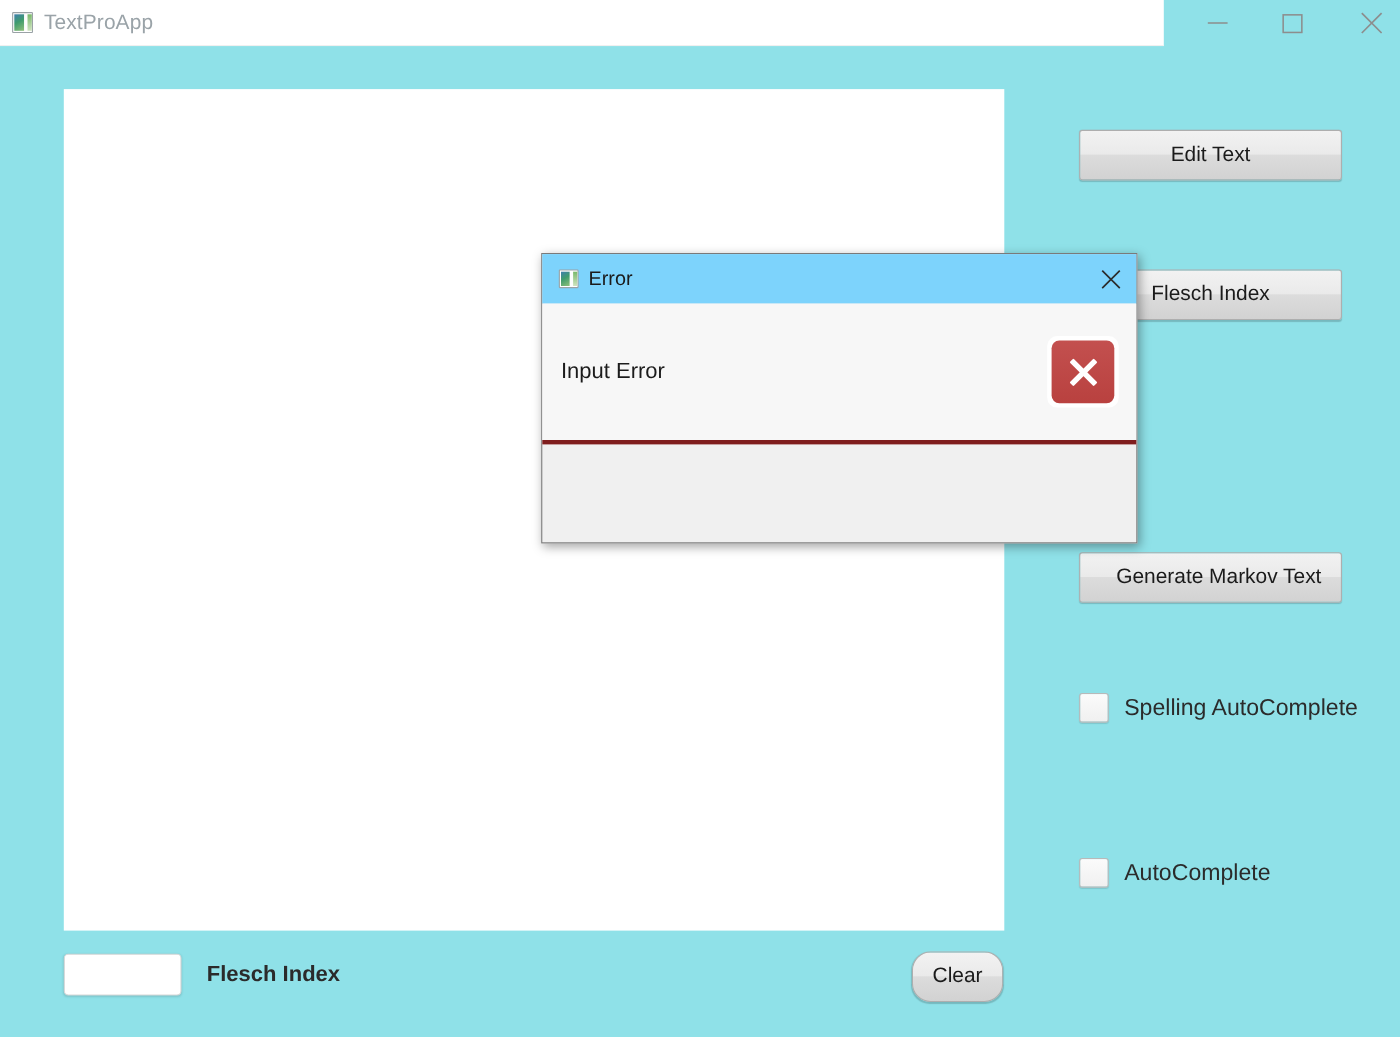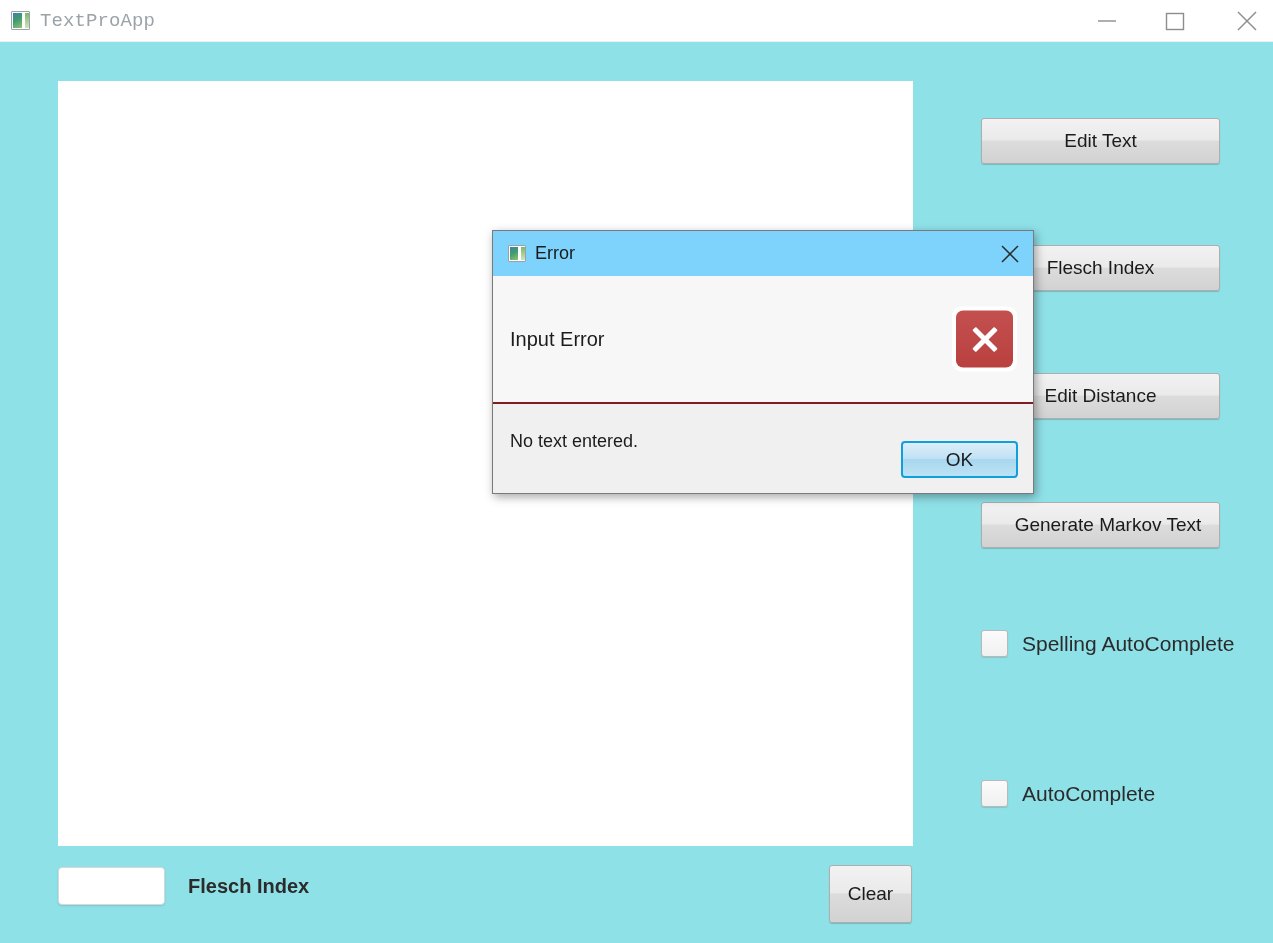--- a/index.html
+++ b/index.html
@@ -7,24 +7,23 @@
     margin: 0; padding: 0;
     width: 1273px; height: 943px;
     overflow: hidden;
     font-family: "Liberation Sans", sans-serif;
   }
   body { background: #8fe1e8; }
 
   
   #titlebar {
     position: absolute; left: 0; top: 0;
-    width: 1273px; height: 42px;
+    width: 1058px; height: 42px;
     background: #ffffff;
     border-bottom: 1px solid #efefef;
-    font-family: Liberation Mono, monospace;
   }
   #app-icon {
     position: absolute; left: 11px; top: 11px;
     width: 19px; height: 19px;
     background: #ffffff;
     border: 1px solid #9aa2a6;
     border-radius: 1px;
     overflow: hidden;
   }
   #app-icon .ico-left {
@@ -90,21 +89,21 @@
     font-family: "Liberation Sans", sans-serif;
     display: flex; align-items: center; justify-content: center;
     cursor: default;
     white-space: nowrap;
   }
 
   #btn-load      { left: 981px; top: 76px;  width: 239px; height: 46px; }
   #btn-flesch    { left: 981px; top: 203px; width: 239px; height: 46px; }
   #btn-edit      { left: 981px; top: 331px; width: 239px; height: 46px; }
   #btn-markov    { left: 981px; top: 460px; width: 239px; height: 46px; padding-left: 15px; }
-  #btn-clear     { left: 829px; top: 823px; width: 83px;  height: 58px; font-size: 19px; }
+  #btn-clear     { left: 829px; top: 823px; width: 83px;  height: 46px; font-size: 19px; border-radius: 17px; }
 
   
   .cbrow {
     position: absolute;
     display: flex; align-items: center;
     cursor: default;
   }
   #cb-spelling { left: 981px; top: 588px; }
   #cb-autocomplete { left: 981px; top: 738px; }
   .cbbox {
@@ -187,21 +186,21 @@
   #dlg-close {
     position: absolute; right: 0; top: 0; width: 46px; height: 45px;
     cursor: default;
   }
   #dlg-close svg { position: absolute; left: 50%; top: 50%; transform: translate(-50%,-50%); }
 
   #dlg-upper {
     position: absolute; left: 0; top: 45px;
     width: 100%; height: 128px;
     background: #f7f7f7;
-    border-bottom: 2px solid #7f1d1d;
+    border-bottom: 4px solid #7f1d1d;
   }
   #dlg-heading {
     position: absolute; left: 17px; top: 50%;
     transform: translateY(-50%);
     font-size: 20px; color: #1c1c1c;
     white-space: nowrap;
   }
   #err-icon {
     position: absolute; right: 16px; top: 50%;
     transform: translateY(-50%);
@@ -281,23 +280,20 @@
 
 <div id="content">
 
   <textarea id="text-area" placeholder="" style=""></textarea>
 
   <div class="wbutton" id="btn-load">
     <span>Edit Text</span>
   </div>
   <div class="wbutton" id="btn-flesch">
     <span>Flesch Index</span>
-  </div>
-  <div class="wbutton" id="btn-edit">
-    <span>Edit Distance</span>
   </div>
   <div class="wbutton" id="btn-markov">
     <span>Generate Markov Text</span>
   </div>
 
   <div class="cbrow" id="cb-spelling">
     <div class="cbbox"></div>
     <div class="cblabel">Spelling AutoComplete</div>
   </div>
   <div class="cbrow" id="cb-autocomplete">
@@ -330,19 +326,13 @@
     </div>
   </div>
 
   <div id="dlg-upper">
     <div id="dlg-heading">Input Error</div>
     <div id="err-icon">
       <div class="sq"></div>
     </div>
   </div>
 
-  <div id="dlg-lower">
-    <div id="dlg-message">No text entered.</div>
-    <div id="btn-ok">
-      <span>OK</span>
-    </div>
-  </div>
 </div>
 
 </body></html>

